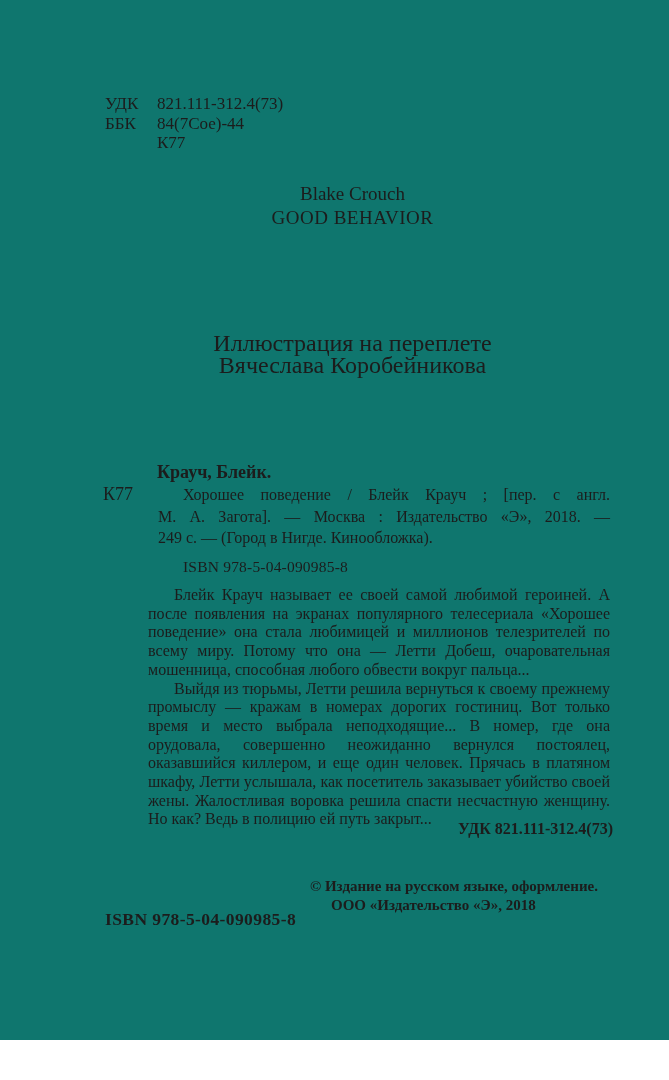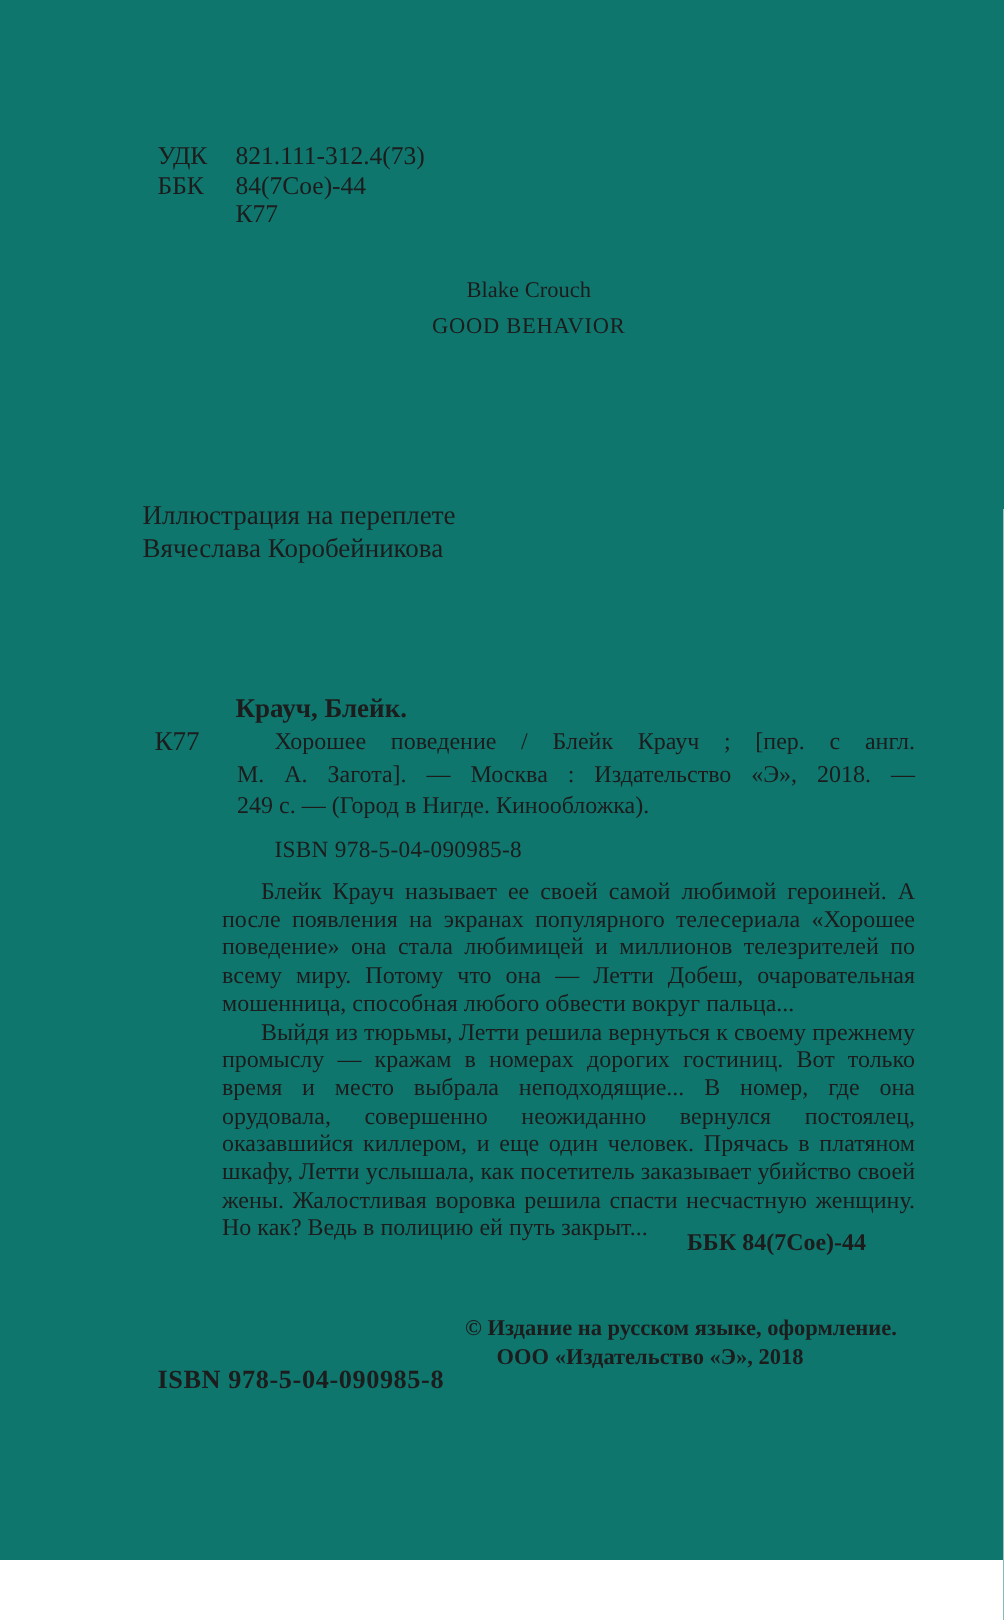--- a/index.html
+++ b/index.html
@@ -26,33 +26,33 @@
   }
   .udk-top .row { display: flex; }
   .udk-top .lbl { display: inline-block; width: 52px; }
   
   .title-block {
     position: absolute;
     left: 95px;
     top: 182px;
     width: 515px;
     text-align: center;
-    font-size: 15px;
+    font-size: 19px;
     line-height: 24px;
   }
   .title-block .book-title { letter-spacing: 0.5px; }
   .rights { margin-top: 15px; line-height: 23px; }
   
   .illustration {
     position: absolute;
     left: 95px;
     top: 333px;
     width: 515px;
-    text-align: left;
-    font-size: 18px;
+    text-align: center;
+    font-size: 24px;
     line-height: 21.5px;
   }
   .illustration .artist { }
   
   .card-author {
     position: absolute;
     left: 157px;
     top: 462px;
     font-size: 18px;
     font-weight: bold;
@@ -162,21 +162,21 @@
   </div>
 
   <div class="isbn-mid">ISBN 978-5-04-090985-8</div>
 
   <div class="annotation">
     <p>Блейк Крауч называет ее своей самой любимой героиней. А после появления на экранах популярного телесериала «Хорошее поведение» она стала любимицей и миллионов телезрителей по всему миру. Потому что она — Летти Добеш, очаровательная мошенница, способная любого обвести вокруг пальца...</p>
     <p>Выйдя из тюрьмы, Летти решила вернуться к своему прежнему промыслу — кражам в номерах дорогих гостиниц. Вот только время и место выбрала неподходящие... В номер, где она орудовала, совершенно неожиданно вернулся постоялец, оказавшийся киллером, и еще один человек. Прячась в платяном шкафу, Летти услышала, как посетитель заказывает убийство своей жены. Жалостливая воровка решила спасти несчастную женщину. Но как? Ведь в полицию ей путь закрыт...</p>
   </div>
 
   <div class="udk-bottom">
-    <div>ББК 84(7Сое)-44</div>
+    <div>УДК 821.111-312.4(73)</div>
   </div>
 
   <div class="copyright">
     <div>© Издание на русском языке, оформление.</div>
     <div class="indent2">ООО «Издательство «Э», 2018</div>
   </div>
 
   <div class="isbn-bottom">ISBN 978-5-04-090985-8</div>
 
 </div>

